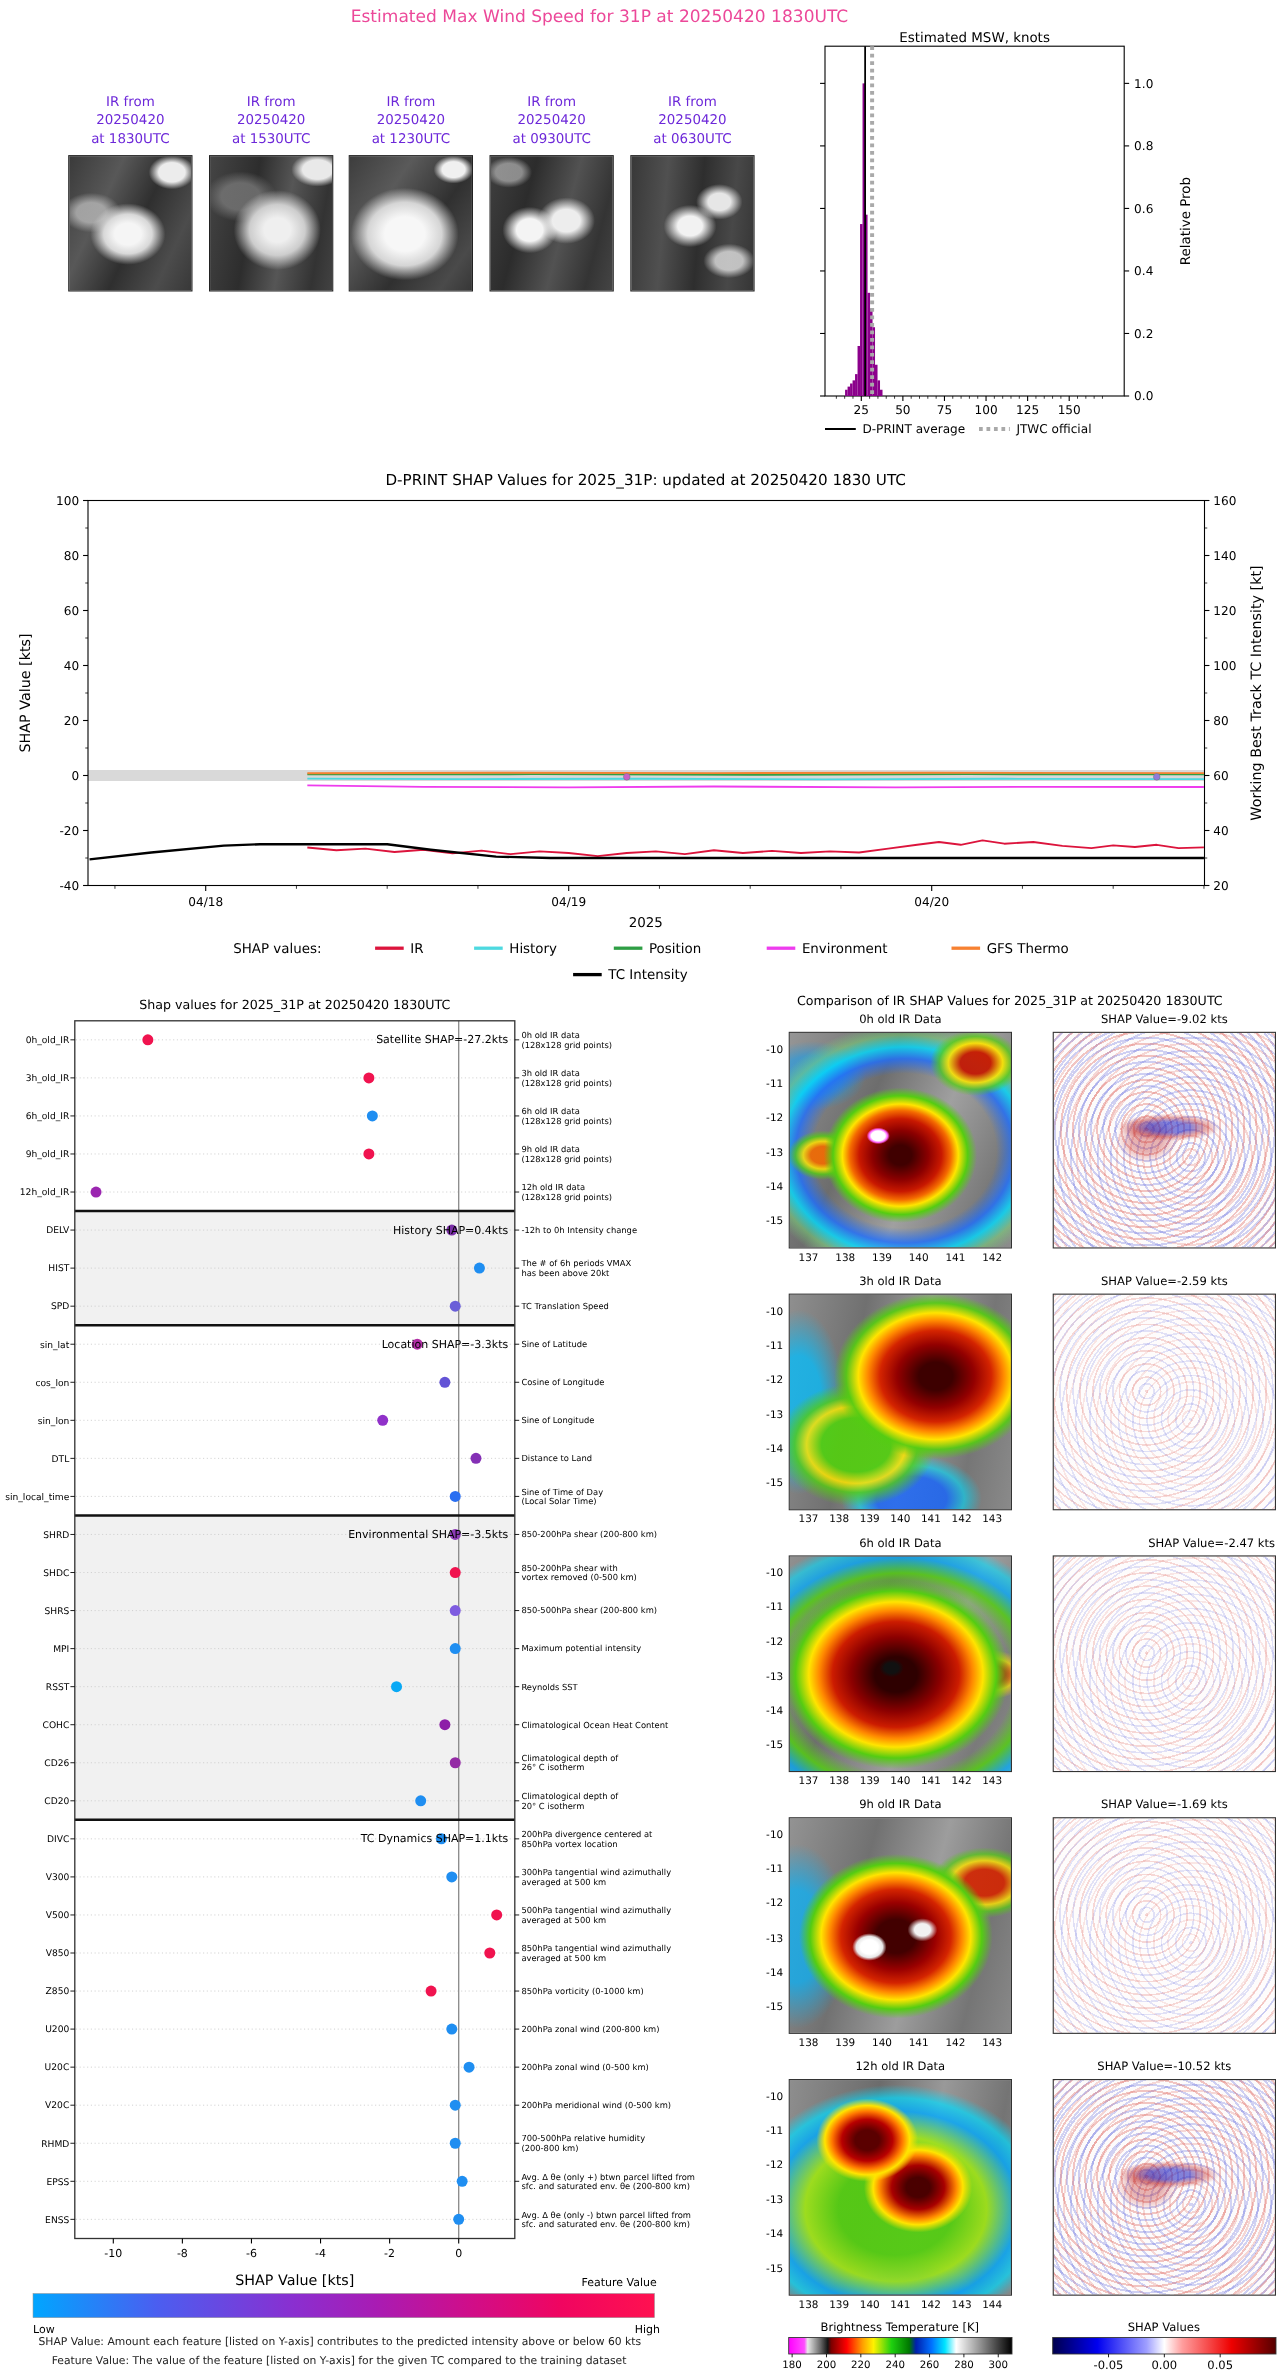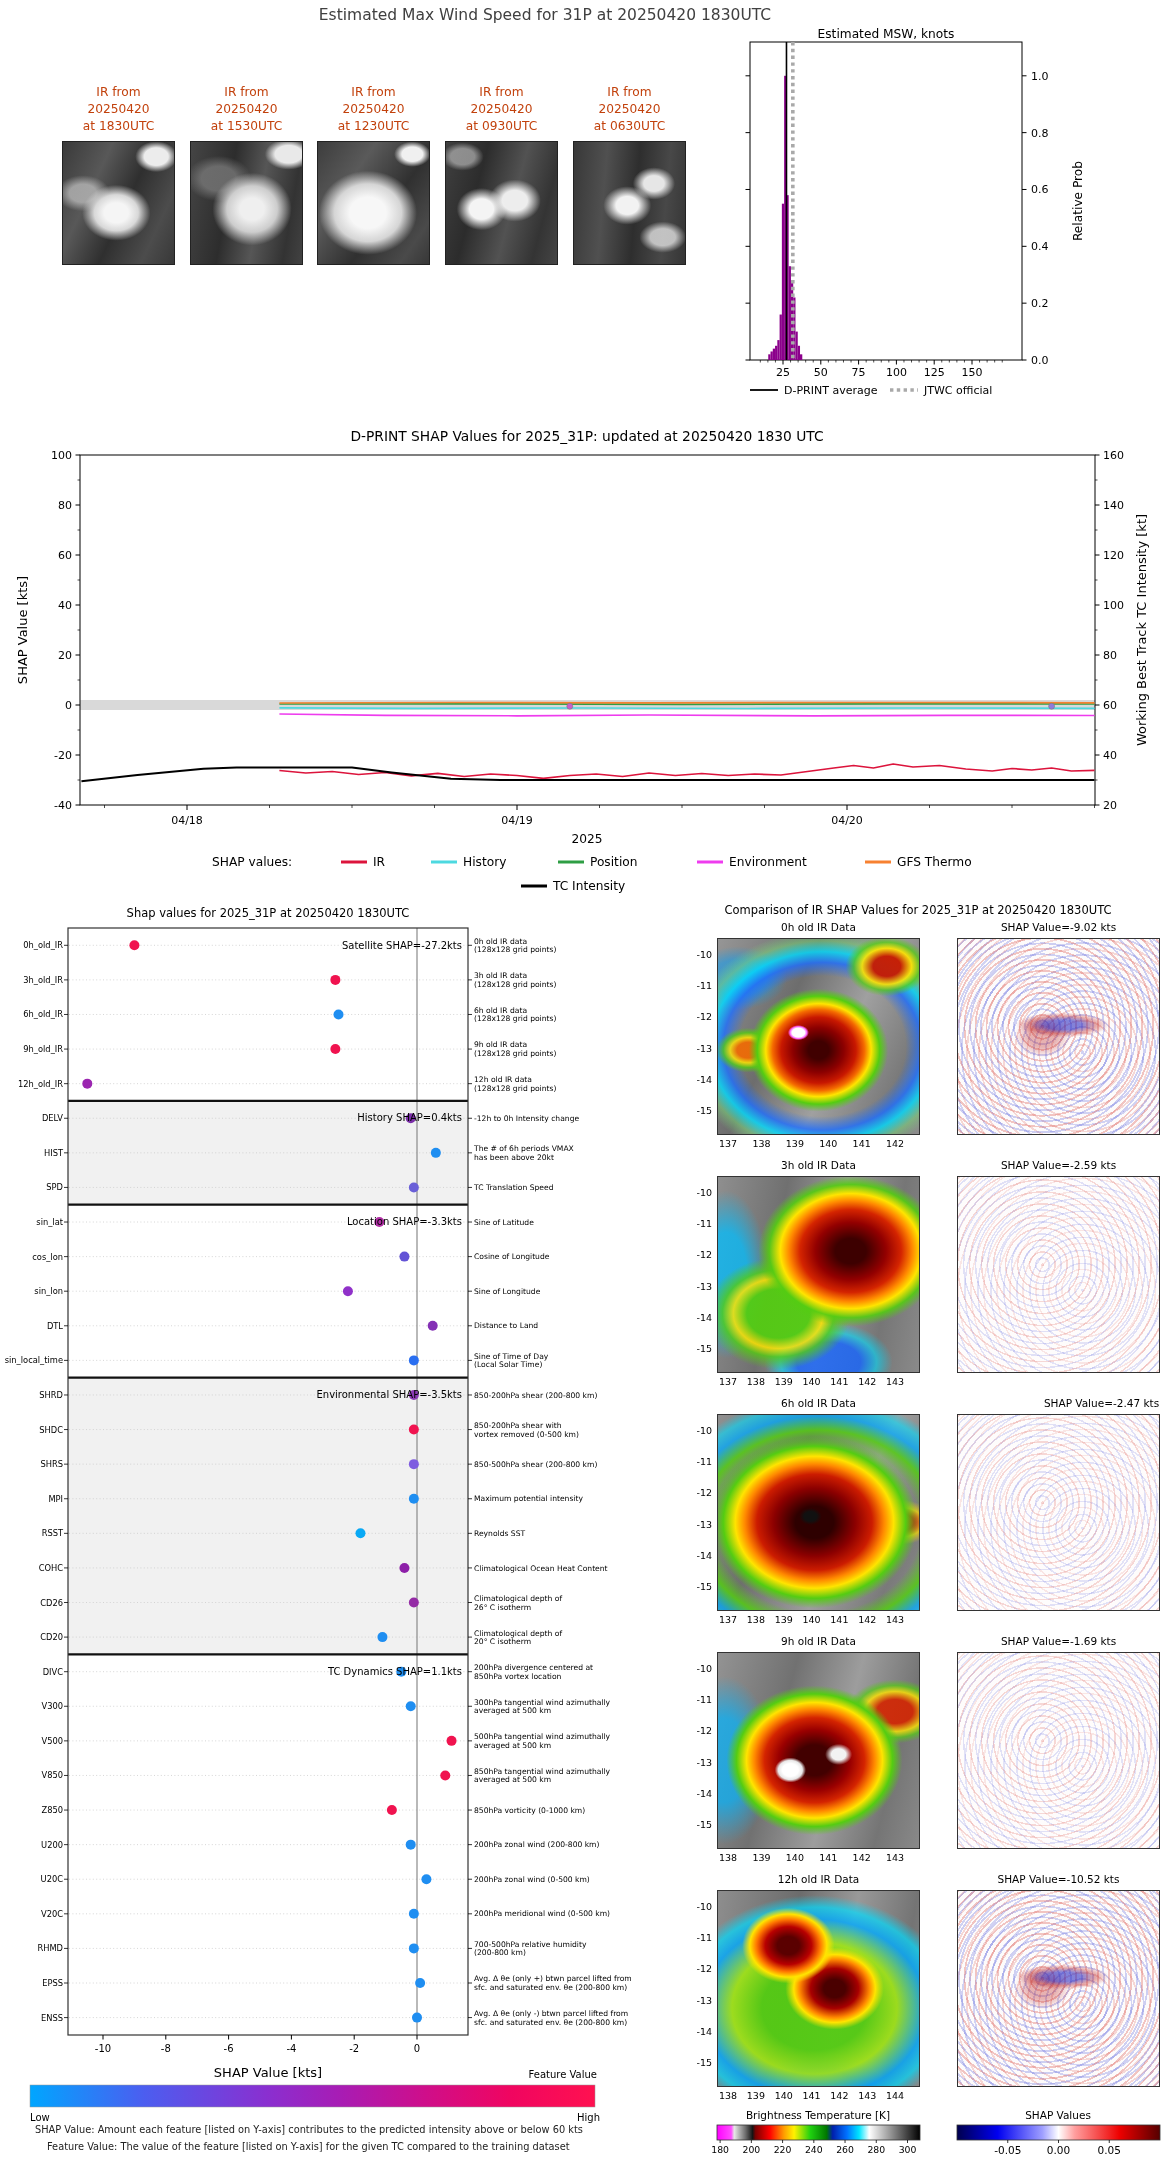--- a/index.html
+++ b/index.html
@@ -1,37 +1,37 @@
 <!DOCTYPE html>
 <html><head>
 <meta charset="utf-8">
 <style>
 *{margin:0;padding:0;box-sizing:border-box}
 body{background:#fff;font-family:"DejaVu Sans",sans-serif}
 .canvas{position:relative;width:1168px;height:2158px;background:#fff;overflow:hidden}
-.t{position:absolute;color:#404040}
+.t{position:absolute;color:#ec4899}
 .main-title{left:0;top:6px;width:1090px;text-align:center;font-size:15.5px}
 svg text{font-family:"DejaVu Sans",sans-serif;fill:#000}
 .mid{text-anchor:middle}.end{text-anchor:end}
 .f76{font-size:7.6px}.f88{font-size:8.3px}.f9{font-size:9.3px}.f10{font-size:10px}
 .f105{font-size:10.5px}.f11{font-size:11px}.f115{font-size:11.5px}.f12{font-size:12.2px}
 .f13{font-size:13px}.f14{font-size:13.8px}
 #overlay,#thumbs,#cmp{position:absolute;left:0;top:0}
 .thumb{position:absolute;width:113px}
-.thumb .lab{font-size:12.2px;line-height:17px;text-align:center;white-space:pre-line;color:#c2410c}
+.thumb .lab{font-size:12.2px;line-height:17px;text-align:center;white-space:pre-line;color:#6d28d9}
 .thumb .img{margin-top:6px;width:113px;height:124px;border:1px solid #222}
 .g1,.g2,.g3,.g4,.g5{background-color:#3a3a3a}
 .g1{background:radial-gradient(55px 45px at 48% 58%,#f5f5f5 0 22%,#d8d8d8 40%,rgba(150,150,150,0) 62%),radial-gradient(30px 22px at 84% 12%,#ececec 0 40%,rgba(236,236,236,0) 70%),radial-gradient(45px 30px at 18% 42%,rgba(190,190,190,.75) 0 30%,rgba(190,190,190,0) 60%),linear-gradient(115deg,#3a3a3a,#585858 30%,#2f2f2f 55%,#4c4c4c 80%,#383838)}
 .g2{background:radial-gradient(60px 55px at 55% 55%,#efefef 0 20%,#cdcdcd 42%,rgba(150,150,150,0) 66%),radial-gradient(34px 22px at 88% 10%,#e9e9e9 0 40%,rgba(233,233,233,0) 70%),radial-gradient(50px 35px at 25% 30%,rgba(120,120,120,.8) 0 35%,rgba(120,120,120,0) 65%),linear-gradient(100deg,#454545,#2d2d2d 35%,#565656 60%,#333 85%,#424242)}
 .g3{background:radial-gradient(70px 60px at 45% 58%,#f7f7f7 0 26%,#d5d5d5 48%,rgba(150,150,150,0) 70%),radial-gradient(26px 18px at 85% 10%,#f0f0f0 0 40%,rgba(240,240,240,0) 70%),linear-gradient(125deg,#3d3d3d,#5a5a5a 30%,#303030 60%,#4a4a4a 85%,#373737)}
 .g4{background:radial-gradient(40px 34px at 32% 55%,#f4f4f4 0 30%,rgba(210,210,210,0) 62%),radial-gradient(42px 34px at 62% 48%,#ededed 0 30%,rgba(210,210,210,0) 62%),radial-gradient(30px 20px at 15% 12%,rgba(200,200,200,.6) 0 40%,rgba(200,200,200,0) 70%),linear-gradient(105deg,#404040,#2c2c2c 30%,#525252 58%,#343434 82%,#454545)}
 .g5{background:radial-gradient(40px 32px at 48% 52%,#f2f2f2 0 28%,rgba(205,205,205,0) 60%),radial-gradient(34px 26px at 72% 34%,#e6e6e6 0 30%,rgba(205,205,205,0) 62%),radial-gradient(36px 24px at 80% 78%,rgba(225,225,225,.8) 0 35%,rgba(225,225,225,0) 65%),linear-gradient(95deg,#383838,#505050 28%,#2e2e2e 55%,#484848 80%,#353535)}
 .ptitle{position:absolute;text-align:center;font-size:10.5px;color:#000}
 .ylab{position:absolute;width:32px;text-align:right;font-size:9.5px;color:#000}
-.xlab{position:absolute;width:32px;text-align:left;font-size:9.5px;color:#000}
+.xlab{position:absolute;width:32px;text-align:center;font-size:9.5px;color:#000}
 .irmap{position:absolute;width:203px;height:197px;border:1px solid #333}
 .v1{background:radial-gradient(14px 10px at 40% 48%,#ffffff 0 45%,#ff66ff 60%,rgba(255,255,255,0) 75%),radial-gradient(85px 75px at 50% 57%,#400000 0 12%,#8c0000 30%,#c81800 44%,#f46a00 54%,#ffe400 62%,#54cc12 72%,rgba(84,204,18,0) 82%),radial-gradient(40px 28px at 15% 57%,rgba(244,106,0,.9) 0 28%,rgba(255,228,0,.85) 45%,rgba(84,204,18,.8) 62%,rgba(0,150,255,0) 80%),radial-gradient(55px 40px at 84% 14%,rgba(200,24,0,.95) 0 25%,rgba(255,228,0,.9) 45%,rgba(84,204,18,.75) 60%,rgba(84,204,18,0) 75%),radial-gradient(160px 135px at 52% 55%,rgba(30,110,255,0) 52%,rgba(30,110,255,.8) 62%,rgba(0,220,255,.8) 70%,rgba(120,230,120,.45) 78%,rgba(120,230,120,0) 86%),radial-gradient(70px 45px at 10% 20%,rgba(0,160,255,.5) 0 40%,rgba(0,160,255,0) 70%),linear-gradient(115deg,#969696,#6d6d6d 35%,#a0a0a0 60%,#787878 85%,#8d8d8d)}
 .v2{background:radial-gradient(110px 90px at 66% 38%,#3d0000 0 14%,#930000 32%,#d42400 46%,#ff8800 56%,#ffe400 64%,rgba(84,204,18,.9) 74%,rgba(84,204,18,0) 84%),radial-gradient(90px 70px at 30% 70%,rgba(84,204,18,.95) 0 35%,rgba(255,228,0,.85) 50%,rgba(84,204,18,.8) 62%,rgba(0,150,255,0) 80%),radial-gradient(60px 120px at 4% 50%,rgba(0,190,255,.75) 0 35%,rgba(0,190,255,0) 70%),radial-gradient(80px 50px at 55% 95%,rgba(20,100,255,.8) 0 40%,rgba(0,220,255,.6) 60%,rgba(0,220,255,0) 80%),linear-gradient(100deg,#8f8f8f,#707070 30%,#9b9b9b 55%,#767676 80%,#8a8a8a)}
 .v3{background:radial-gradient(16px 12px at 46% 52%,#111 0 40%,rgba(17,17,17,0) 70%),radial-gradient(120px 100px at 48% 55%,#2e0000 0 16%,#8c0000 34%,#cc1c00 48%,#ff8800 58%,#ffe400 66%,#54cc12 76%,rgba(84,204,18,0) 86%),radial-gradient(170px 140px at 50% 58%,rgba(84,204,18,0) 60%,rgba(84,204,18,.85) 70%,rgba(0,170,255,.75) 80%,rgba(0,220,255,.6) 88%,rgba(0,220,255,0) 95%),radial-gradient(50px 30px at 90% 55%,rgba(200,30,0,.8) 0 30%,rgba(255,220,0,.7) 50%,rgba(84,204,18,0) 75%),linear-gradient(115deg,#909090,#6e6e6e 35%,#9e9e9e 62%,#7a7a7a 85%,#8c8c8c)}
 .v4{background:radial-gradient(20px 16px at 36% 60%,#ffffff 0 40%,#e8e8e8 60%,rgba(255,255,255,0) 78%),radial-gradient(18px 14px at 60% 52%,#f2f2f2 0 40%,rgba(242,242,242,0) 75%),radial-gradient(100px 85px at 48% 55%,#420000 0 18%,#9a0000 36%,#d42400 50%,#ff8800 60%,#ffe400 68%,#54cc12 78%,rgba(84,204,18,0) 88%),radial-gradient(60px 40px at 88% 30%,rgba(212,36,0,.9) 0 30%,rgba(255,228,0,.8) 50%,rgba(84,204,18,.7) 65%,rgba(84,204,18,0) 80%),radial-gradient(70px 120px at 3% 55%,rgba(0,180,255,.7) 0 35%,rgba(0,180,255,0) 70%),linear-gradient(105deg,#939393,#717171 32%,#9d9d9d 58%,#757575 82%,#898989)}
 .v5{background:radial-gradient(55px 45px at 35% 28%,#5a0000 0 20%,#b80000 42%,#ff7700 58%,#ffe400 70%,rgba(84,204,18,0) 84%),radial-gradient(60px 50px at 58% 50%,#4a0000 0 18%,#a80000 40%,#ff8800 58%,#ffe400 68%,rgba(84,204,18,0) 82%),radial-gradient(150px 120px at 48% 60%,rgba(84,204,18,.95) 35%,rgba(160,230,20,.9) 55%,rgba(0,170,255,.8) 74%,rgba(0,220,255,.7) 84%,rgba(0,220,255,0) 94%),radial-gradient(80px 40px at 50% 100%,rgba(10,90,255,.85) 0 45%,rgba(10,90,255,0) 80%),linear-gradient(100deg,#8e8e8e,#6c6c6c 35%,#999 60%,#747474 85%,#888)}
 .shapmap{position:absolute;width:203px;height:197px;border:1px solid #333;background:repeating-radial-gradient(circle at 42% 45%,rgba(215,70,60,.20) 0 1.5px,rgba(255,255,255,0) 1.5px 6px,rgba(70,80,215,.16) 6px 7.5px,rgba(255,255,255,0) 7.5px 12px),repeating-radial-gradient(circle at 62% 58%,rgba(70,80,215,.15) 0 1.5px,rgba(255,255,255,0) 1.5px 7px,rgba(215,70,60,.12) 7px 8.5px,rgba(255,255,255,0) 8.5px 13px),#fefcfc}
 .shapmap.dense{background:radial-gradient(60px 16px at 52% 44%,rgba(30,30,190,.55) 0 30%,rgba(190,40,40,.4) 55%,rgba(255,255,255,0) 78%),radial-gradient(40px 30px at 42% 50%,rgba(190,40,40,.35) 0 35%,rgba(255,255,255,0) 70%),repeating-radial-gradient(circle at 42% 45%,rgba(215,70,60,.30) 0 1.8px,rgba(255,255,255,0) 1.8px 5.5px,rgba(70,80,215,.26) 5.5px 7.3px,rgba(255,255,255,0) 7.3px 11px),repeating-radial-gradient(circle at 62% 58%,rgba(70,80,215,.24) 0 1.8px,rgba(255,255,255,0) 1.8px 6.5px,rgba(215,70,60,.2) 6.5px 8.3px,rgba(255,255,255,0) 8.3px 12px),#fdfbfb}
 .foot{font-size:9.8px;color:#222}
 .foot .u{}

